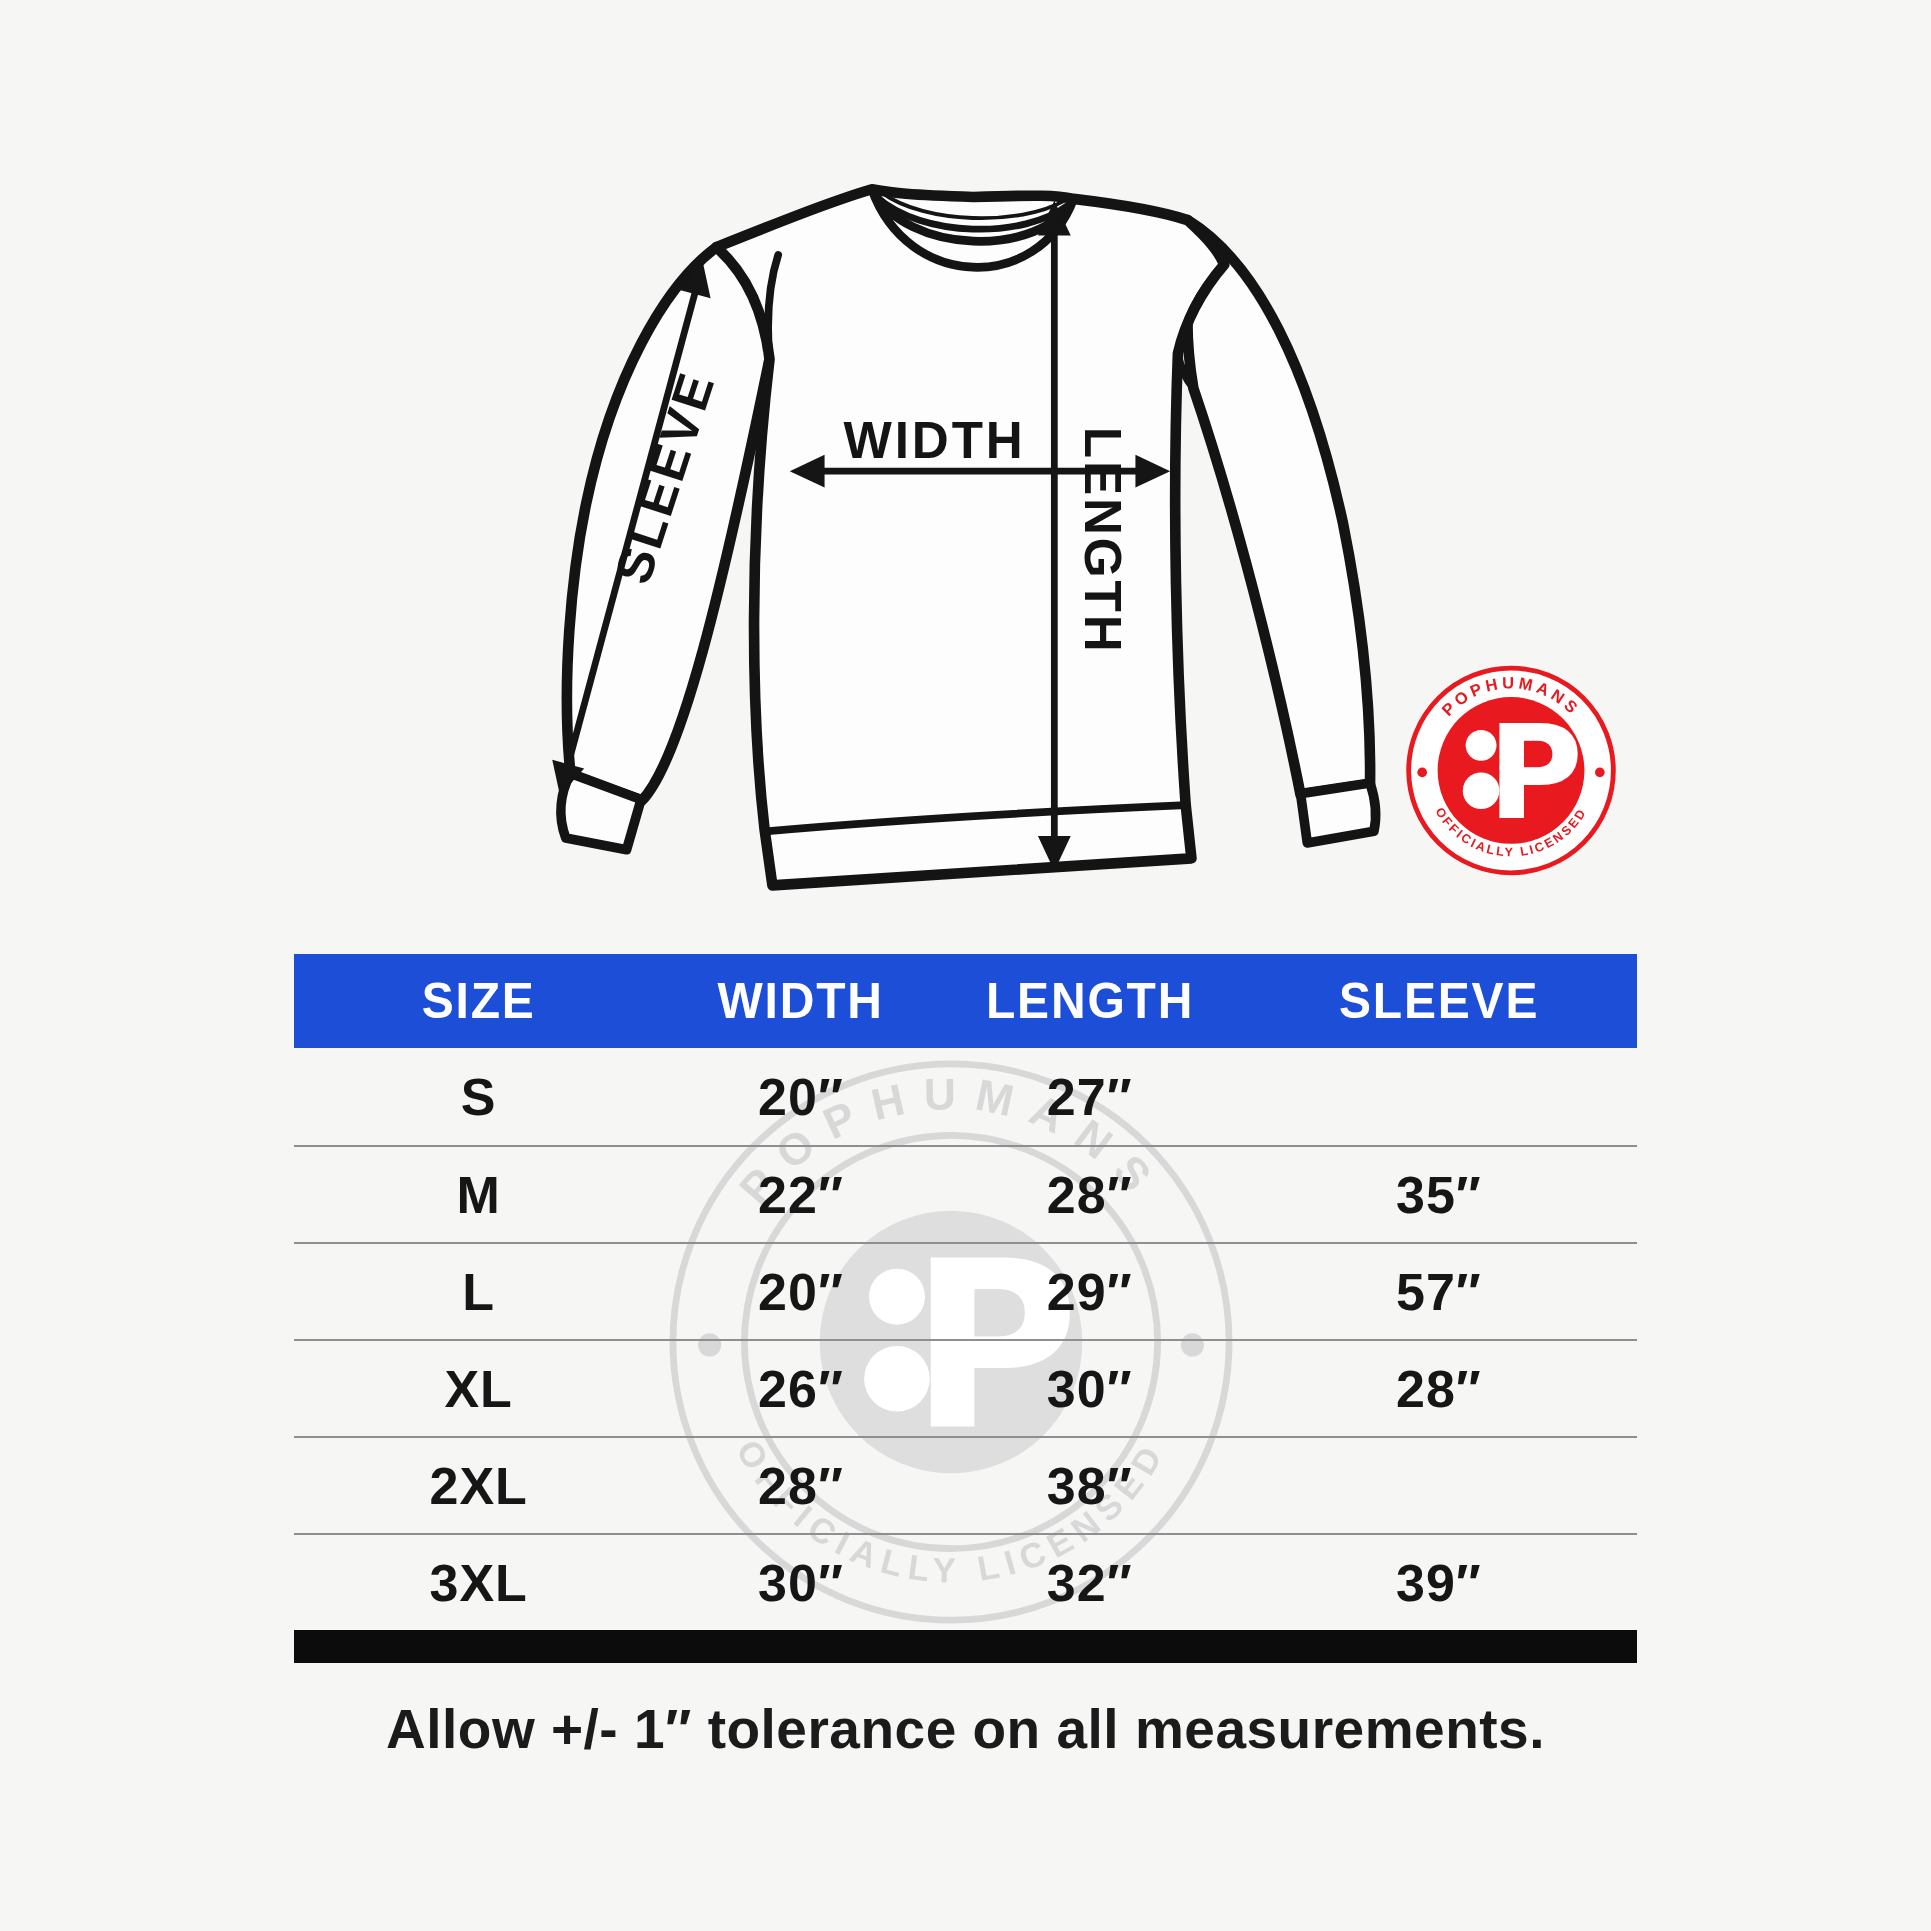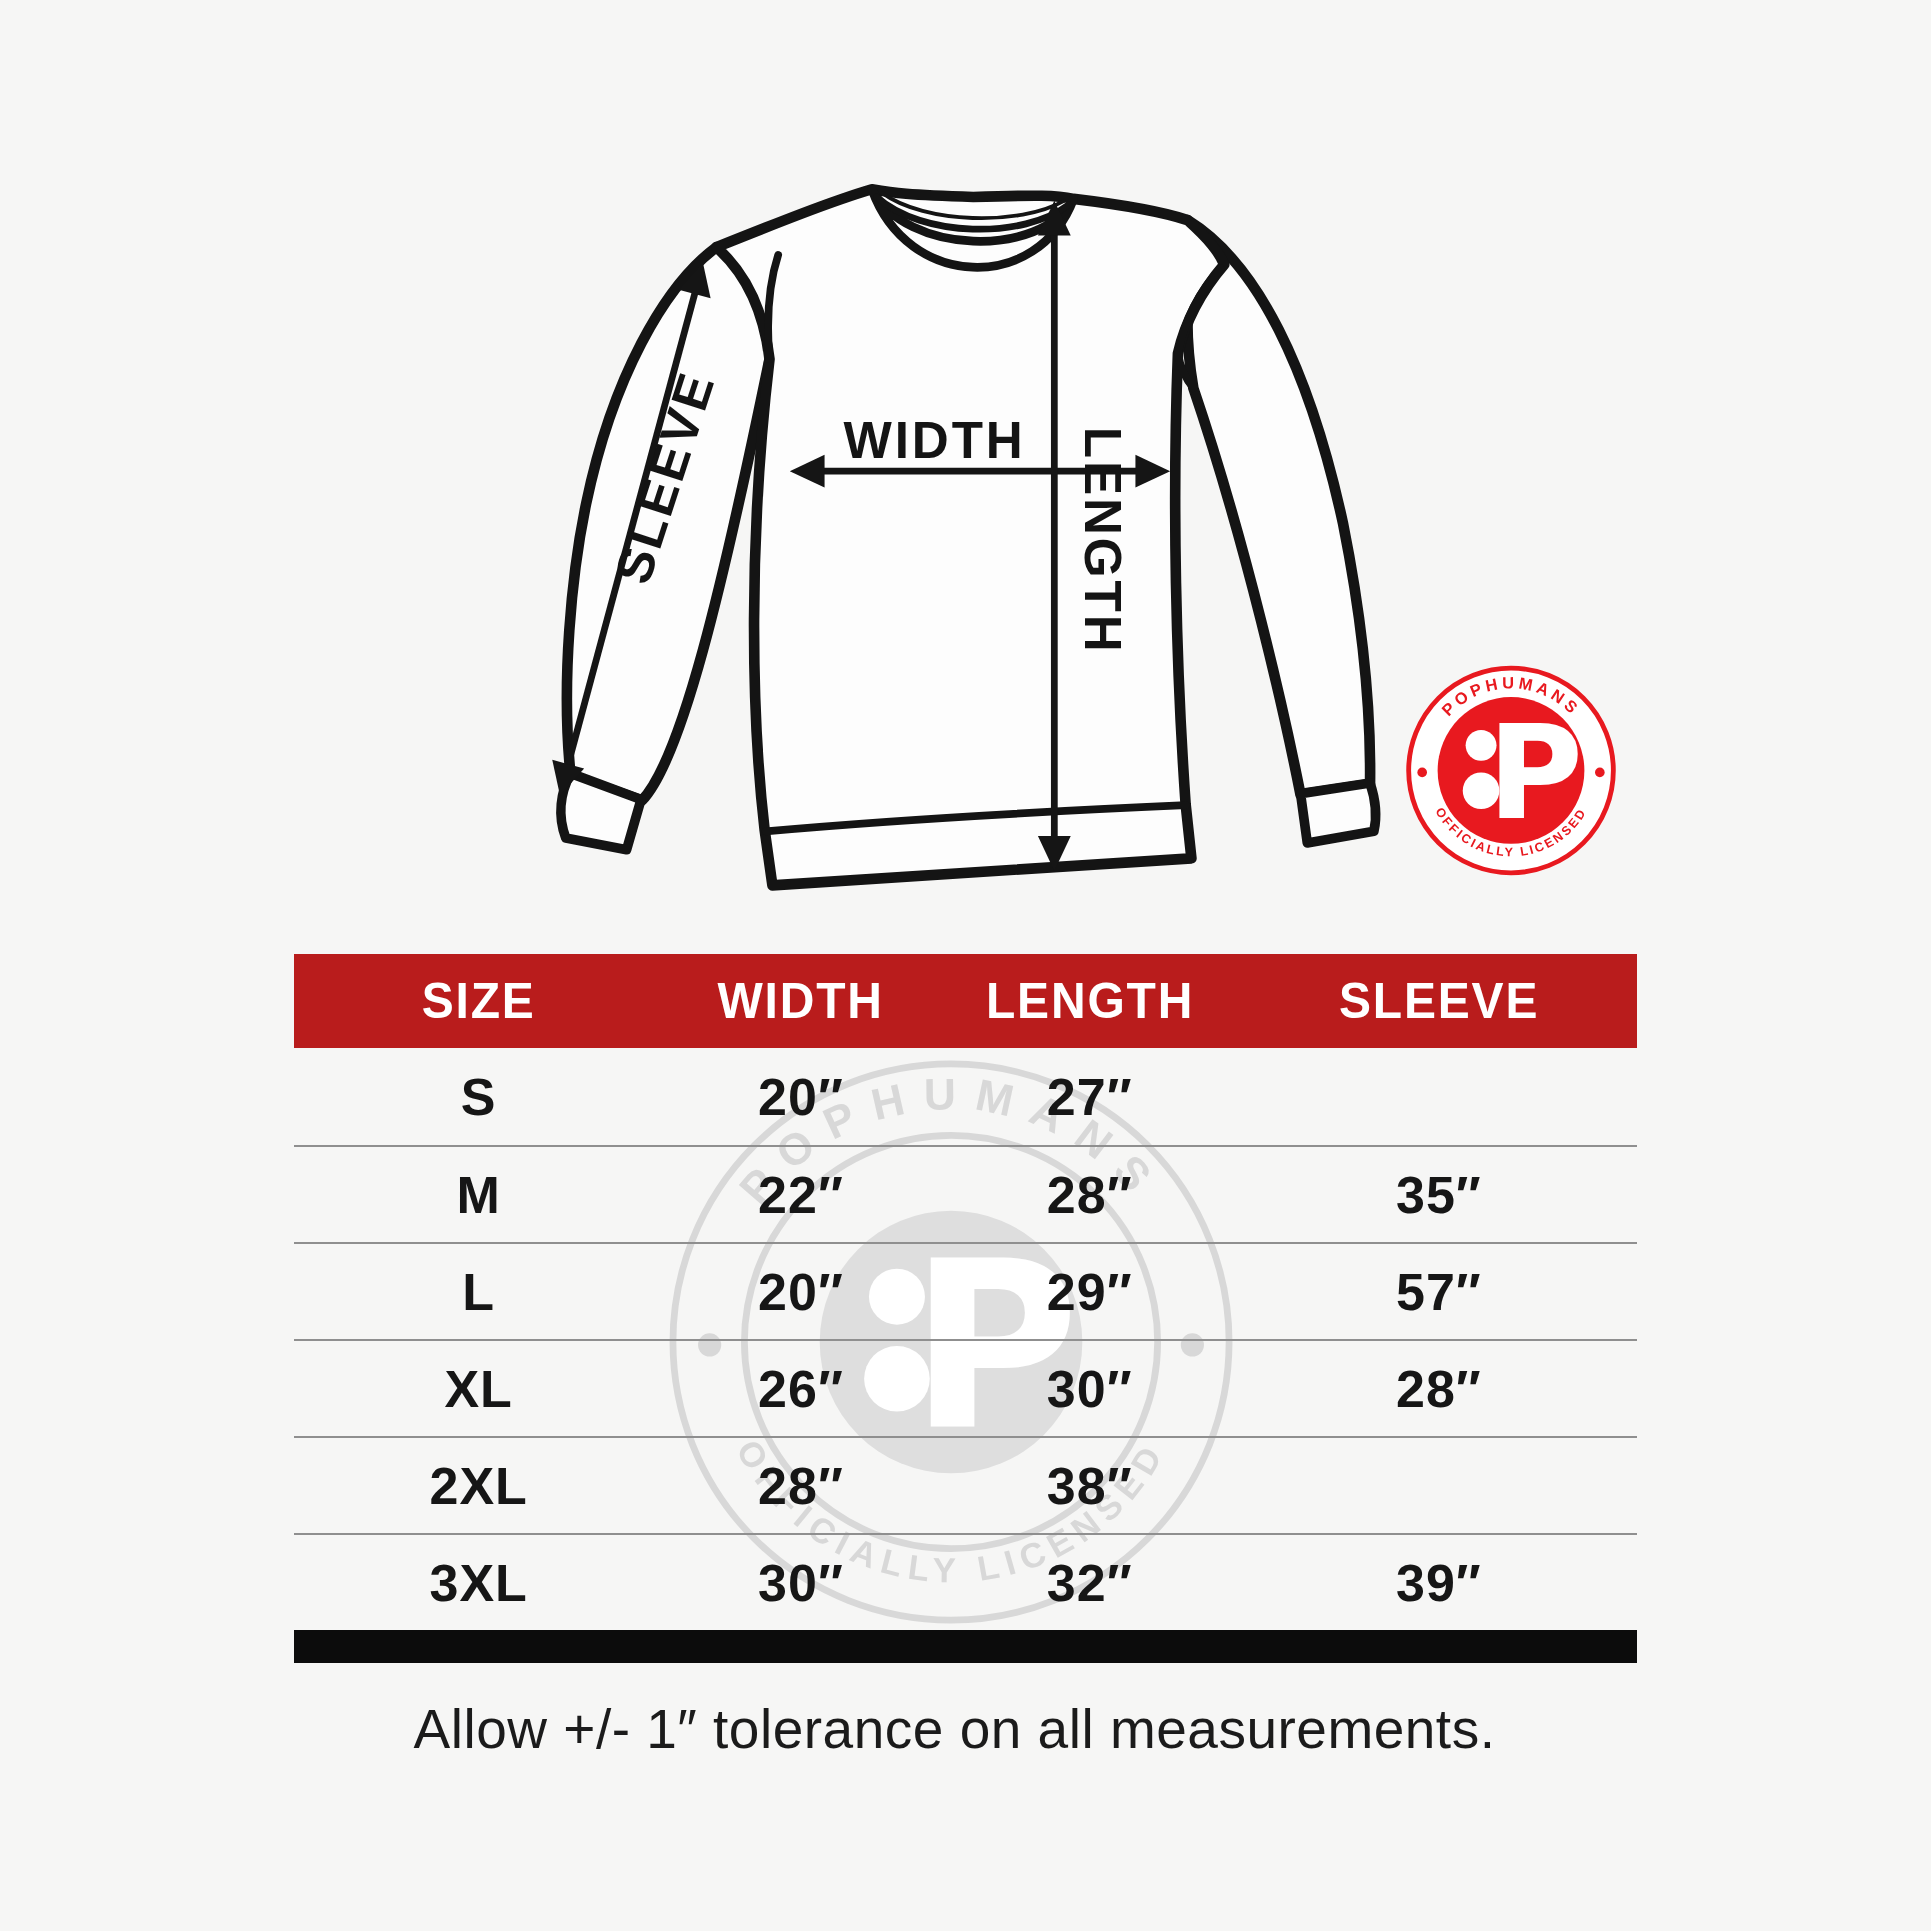--- a/index.html
+++ b/index.html
@@ -4,39 +4,39 @@
 <style>
   html,body{margin:0;padding:0;}
   body{
     width:1931px;height:1931px;overflow:hidden;position:relative;
     background:#f6f6f5;
     font-family:"Liberation Sans", sans-serif;
   }
   #diagram-layer{position:absolute;left:0;top:0;width:1931px;height:1931px;z-index:1;}
   .size-table{position:absolute;left:294px;top:954px;width:1343px;z-index:2;}
   .thead{
-    height:94px;background:#b91c1c;display:grid;
+    height:94px;background:#1d4ed8;display:grid;
     grid-template-columns:27.5% 20.5% 22.5% 29.5%;align-items:center;
   }
   .thead span{
     color:#ffffff;font-weight:700;font-size:50px;letter-spacing:1.9px;
     text-align:center;transform:scaleX(.96);
   }
   .trow{
     height:97px;display:grid;grid-template-columns:27.5% 20.5% 22.5% 29.5%;
     align-items:center;box-sizing:border-box;background:transparent;
   }
   .trow + .trow{border-top:2.9px solid #8f8f8f;}
   .trow span{
     text-align:center;font-size:52px;font-weight:700;color:#161616;letter-spacing:1px;
   }
   .tfoot-bar{height:33px;background:#0c0c0c;}
   .note{
-    position:absolute;left:283px;top:1697px;width:1343px;z-index:2;
-    text-align:center;font-size:55px;font-weight:400;color:#1b1b1b;letter-spacing:0.5px;
+    position:absolute;left:294px;top:1697px;width:1343px;z-index:2;
+    text-align:center;font-size:55px;font-weight:700;color:#1b1b1b;letter-spacing:0.5px;
   }
 </style>
 </head>
 <body>
 
 <svg id="diagram-layer" viewBox="0 0 2000 2000">
   <defs>
     <path id="arc-top" d="M -85 0 A 85 85 0 0 1 85 0"></path>
     <path id="arc-bot" d="M -89 0 A 89 89 0 0 0 89 0"></path>
     <path id="warc-top" d="M -241 0 A 241 241 0 0 1 241 0"></path>

